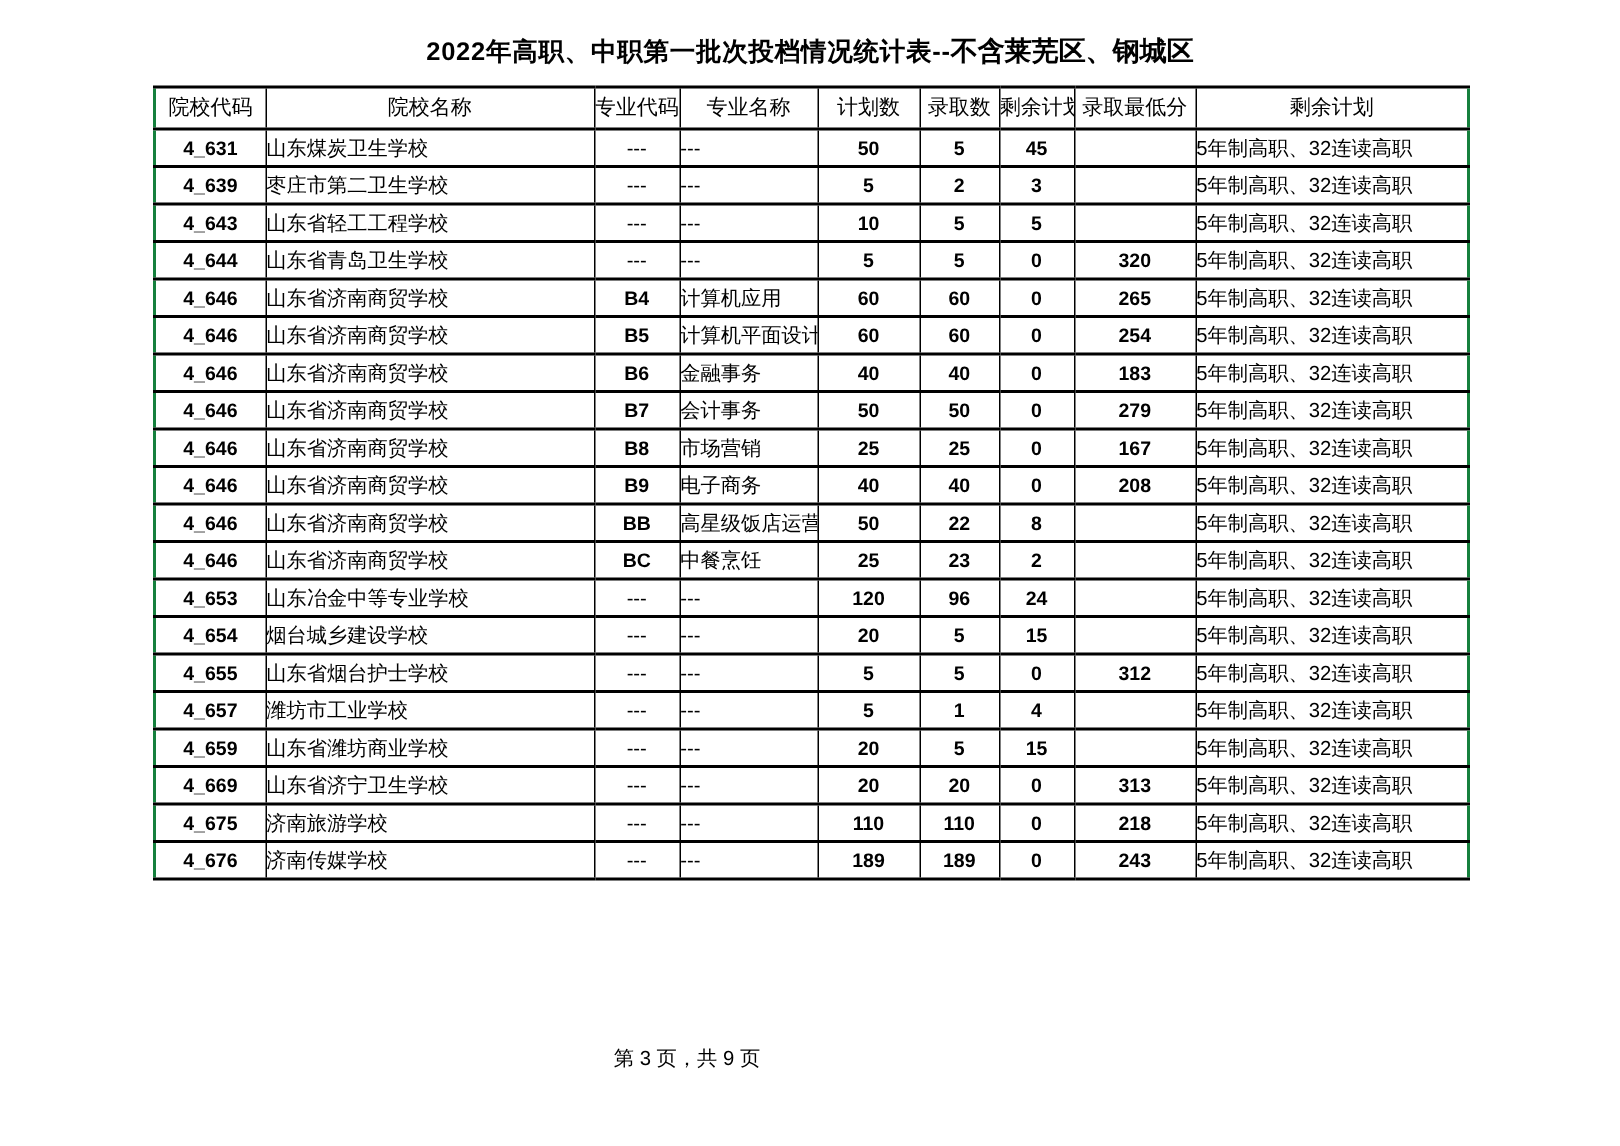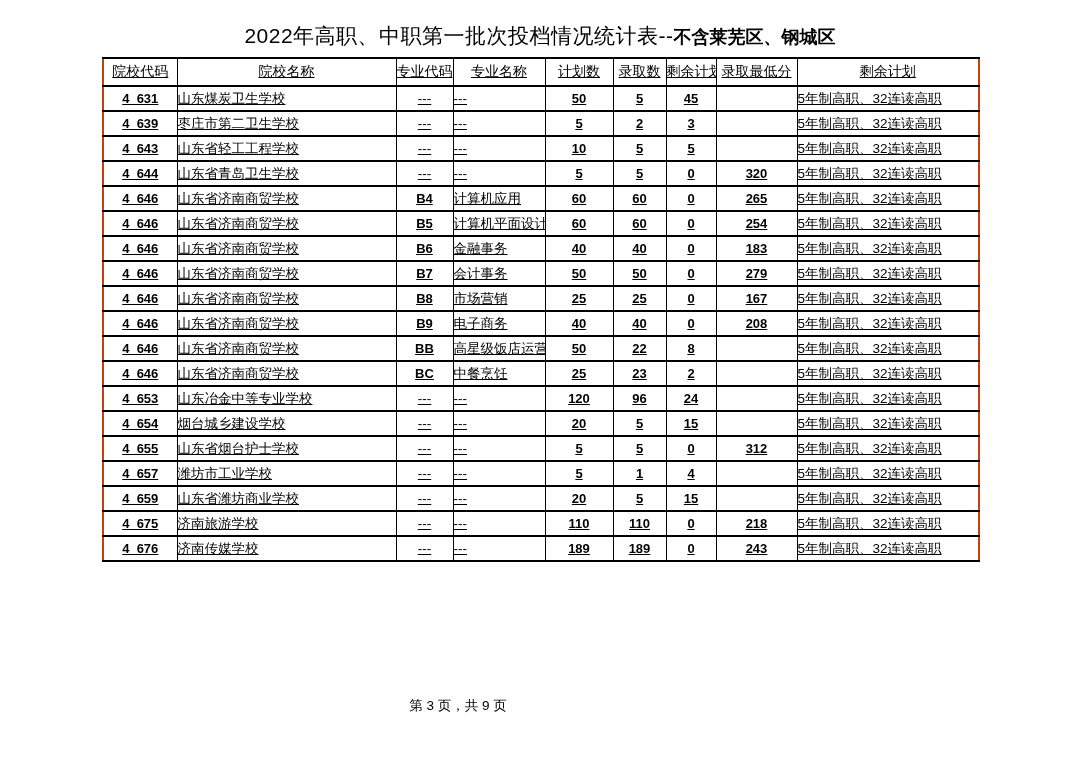--- a/index.html
+++ b/index.html
@@ -20,37 +20,36 @@
   }
   .title-wrap {
     position: absolute;
     top: 22px;
     left: 0;
     width: 1080px;
     text-align: center;
     white-space: nowrap;
   }
   .title-main {
-    font-size: 21px;
-    font-weight: normal;
+    font-size: 17px;
+    font-weight: bold;
     letter-spacing: 0.5px;
   }
   .title-sub {
     font-size: 18px;
     font-weight: bold;
   }
   table.stats {
     position: absolute;
     top: 57px;
     left: 102px;
     width: 876px;
     border-collapse: collapse;
     table-layout: fixed;
-    border: 2px solid #c2410c;
-    text-decoration: underline;
+    border: 2px solid #15803d;
   }
   .stats th, .stats td {
     border-left: 1px solid #000;
     border-right: 1px solid #000;
     border-top: 2px solid #000;
     border-bottom: 2px solid #000;
     white-space: nowrap;
     overflow: hidden;
     padding: 0;
     font-weight: normal;
@@ -289,20 +288,31 @@
           <td class="al-left">山东省潍坊商业学校</td>
           <td class="al-center">---</td>
           <td class="al-left">---</td>
           <td class="al-center num">20</td>
           <td class="al-center num">5</td>
           <td class="al-center num">15</td>
           <td class="al-center num"></td>
           <td class="al-left">5年制高职、32连读高职</td>
         </tr>
         <tr>
+          <td class="al-center num">4_669</td>
+          <td class="al-left">山东省济宁卫生学校</td>
+          <td class="al-center">---</td>
+          <td class="al-left">---</td>
+          <td class="al-center num">20</td>
+          <td class="al-center num">20</td>
+          <td class="al-center num">0</td>
+          <td class="al-center num">313</td>
+          <td class="al-left">5年制高职、32连读高职</td>
+        </tr>
+        <tr>
           <td class="al-center num">4_675</td>
           <td class="al-left">济南旅游学校</td>
           <td class="al-center">---</td>
           <td class="al-left">---</td>
           <td class="al-center num">110</td>
           <td class="al-center num">110</td>
           <td class="al-center num">0</td>
           <td class="al-center num">218</td>
           <td class="al-left">5年制高职、32连读高职</td>
         </tr>

